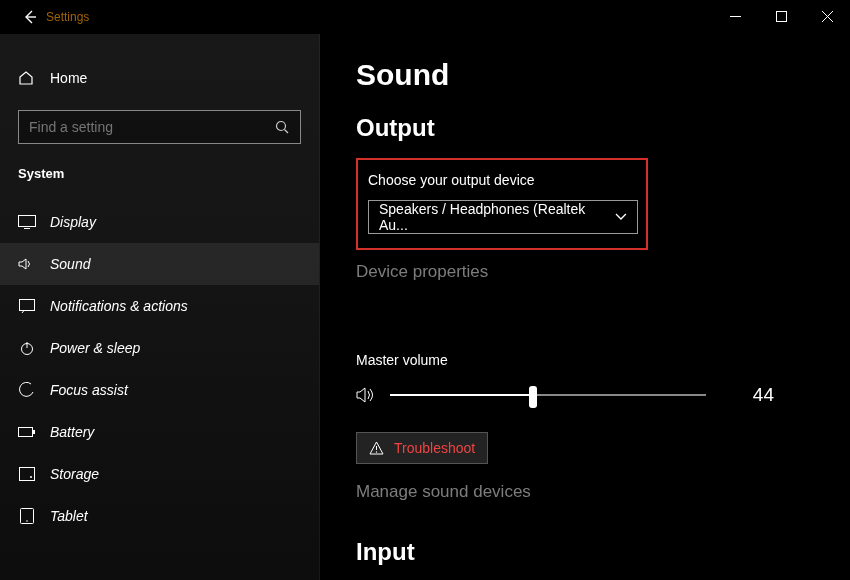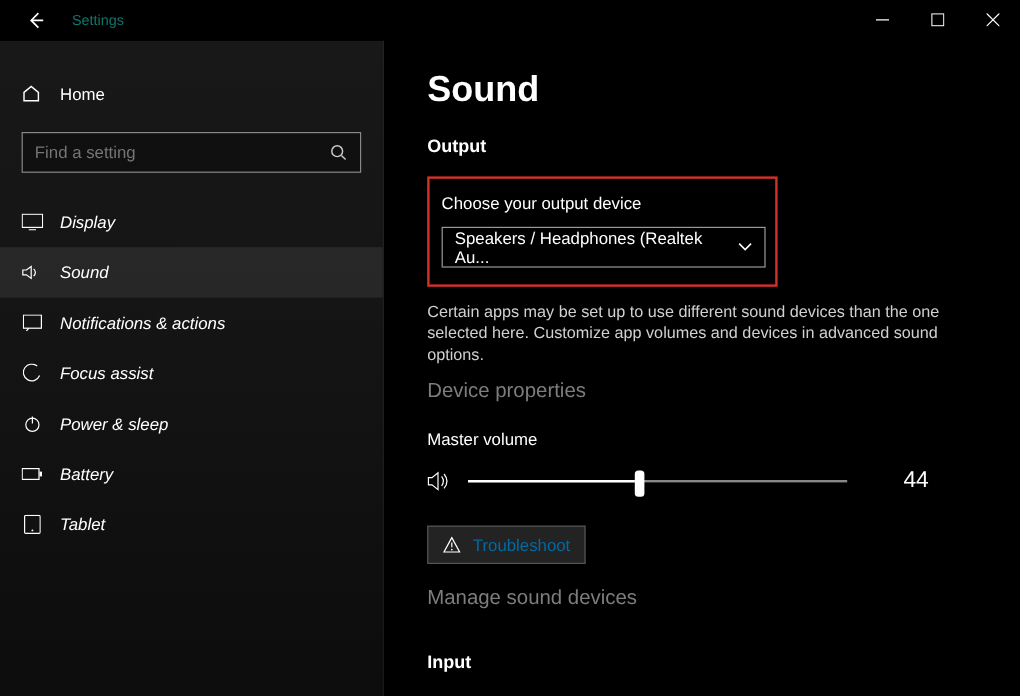--- a/index.html
+++ b/index.html
@@ -1,49 +1,49 @@
 <!DOCTYPE html>
 <html><head>
   <meta charset="utf-8">
   <style>
     * { margin: 0; padding: 0; box-sizing: border-box; font-family: "Segoe UI", sans-serif; }
     body { width: 850px; height: 580px; background: #000; color: #fff; overflow: hidden; display: flex; flex-direction: column; }
     .titlebar { height: 34px; display: flex; align-items: center; padding-left: 18px; position: relative; }
     .back-btn { width: 24px; height: 24px; display: flex; align-items: center; justify-content: center; cursor: pointer; }
-    .titlebar-title { font-size: 12px; margin-left: 18px; color: #0f766e; }
+    .titlebar-title { font-size: 12px; margin-left: 4px; color: #a16207; }
     .win-btns { position: absolute; right: 0; top: 0; display: flex; }
     .win-btn { width: 46px; height: 32px; display: flex; align-items: center; justify-content: center; cursor: pointer; }
     .body { flex: 1; display: flex; min-height: 0; }
     .sidebar { width: 320px; background: linear-gradient(180deg, rgba(40,40,40,0.6), rgba(60,60,60,0.35) 40%, rgba(25,25,25,0.5)); padding-top: 26px; border-right: 1px solid rgba(255,255,255,0.05); }
     .home-row { display: flex; align-items: center; padding: 0 18px; height: 36px; cursor: pointer; }
     .home-row .lbl { margin-left: 16px; font-size: 14px; }
     .search-wrap { padding: 0 18px; margin-top: 14px; }
     .search { display: flex; align-items: center; border: 1px solid #888; height: 34px; padding: 0 10px; background: rgba(0,0,0,0.3); justify-content: space-between; }
     .search input { flex: 1; background: transparent; border: none; outline: none; color: #fff; font-size: 14px; }
     .cat-header { padding: 0 18px; margin-top: 22px; font-size: 13px; font-weight: 600; }
     .nav-list { margin-top: 20px; font-style: italic; }
     .nav-item { display: flex; align-items: center; height: 42px; padding: 0 18px; cursor: pointer; font-size: 14px; }
     .nav-item .ico { width: 18px; height: 18px; display: flex; align-items: center; justify-content: center; margin-right: 14px; }
     .nav-item.selected { background: rgba(255,255,255,0.08); }
     .main { flex: 1; padding: 24px 36px 0 36px; overflow: hidden; position: relative; }
     .main h1 { font-size: 30px; font-weight: 600; margin-bottom: 22px; }
-    .section-h { font-size: 15px; font-weight: 600; margin-bottom: 16px; }
+    .section-h { font-size: 24px; font-weight: 600; margin-bottom: 16px; }
     .highlight { border: 2px solid #d4302c; padding: 12px 10px 14px 10px; width: 292px; margin-bottom: 12px; }
     .field-label { font-size: 14px; margin-bottom: 12px; }
     .select { display: flex; align-items: center; justify-content: space-between; border: 1px solid #999; height: 34px; padding: 0 10px; width: 270px; cursor: pointer; font-size: 14px; background: rgba(0,0,0,0.2); }
     .help-text { font-size: 13.5px; color: #d0d0d0; max-width: 440px; line-height: 1.35; margin-bottom: 10px; }
     .link-dim { font-size: 17px; color: #7d7d7d; margin-bottom: 22px; display: inline-block; cursor: pointer; }
-    .master-label { font-size: 14px; margin-bottom: 16px; }
+    .master-label { font-size: 14px; margin-bottom: 16px; margin-top: 48px; }
     .vol-row { display: flex; align-items: center; }
     .vol-icon { margin-right: 14px; }
     .slider { position: relative; width: 316px; height: 2px; background: #888; }
     .slider-fill { position: absolute; left: 0; top: 0; height: 2px; background: #fff; width: 44%; }
     .slider-thumb { position: absolute; top: -8px; width: 8px; height: 22px; background: #fff; border-radius: 3px; left: 44%; cursor: pointer; }
     .vol-val { margin-left: auto; font-size: 19px; padding-right: 40px; }
-    .troubleshoot-btn { display: inline-flex; align-items: center; margin-top: 26px; border: 1px solid #555; background: rgba(100,100,100,0.35); height: 32px; padding: 0 12px; font-size: 14px; color: #0369a1; cursor: pointer; }
+    .troubleshoot-btn { display: inline-flex; align-items: center; margin-top: 26px; border: 1px solid #555; background: rgba(100,100,100,0.35); height: 32px; padding: 0 12px; font-size: 14px; color: #ef4444; cursor: pointer; }
     .troubleshoot-btn .wico { margin-right: 10px; }
     .input-section .section-h { margin-top: 10px; }
     svg { display: block; }
   </style>
 </head>
 <body>
 
 <div class="titlebar">
   <div class="back-btn">
     <svg width="16" height="16" viewBox="0 0 16 16">
@@ -81,20 +81,21 @@
     </div>
     <div class="search-wrap">
       <div class="search">
         <input placeholder="Find a setting" style="">
         <svg width="15" height="15" viewBox="0 0 15 15">
             <circle cx="6" cy="6" r="4.5" stroke="#ccc" fill="none" stroke-width="1.2"></circle>
             <path d="M9.5 9.5 L13 13" stroke="#ccc" stroke-width="1.2"></path>
           </svg>
       </div>
     </div>
+    <div class="cat-header">System</div>
     <div class="nav-list">
       <div class="nav-item">
         <span class="ico">
             <svg width="18" height="14" viewBox="0 0 18 14">
               <rect x="0.5" y="0.5" width="17" height="11" stroke="#fff" fill="none"></rect>
               <path d="M6 13.5 H12" stroke="#fff"></path>
             </svg>
           </span>
         <span>Display</span>
       </div>
@@ -112,42 +113,51 @@
             <svg width="16" height="14" viewBox="0 0 16 14">
               <rect x="0.5" y="0.5" width="15" height="11" stroke="#fff" fill="none"></rect>
               <path d="M3 14 L5 11.5" stroke="#fff"></path>
             </svg>
           </span>
         <span>Notifications &amp; actions</span>
       </div>
       <div class="nav-item">
         <span class="ico">
             <svg width="16" height="16" viewBox="0 0 16 16">
-              <path d="M12 2 A7 7 0 1 0 14 10" stroke="#fff" fill="none"></path>
-            </svg>
-          </span>
-        <span>Focus assist</span>
-      </div>
-      <div class="nav-item">
-        <span class="ico">
-            <svg width="16" height="16" viewBox="0 0 16 16">
               <circle cx="8" cy="9" r="5.5" stroke="#fff" fill="none"></circle>
               <path d="M8 2 V8" stroke="#fff"></path>
             </svg>
           </span>
         <span>Power &amp; sleep</span>
+      </div>
+      <div class="nav-item">
+        <span class="ico">
+            <svg width="16" height="16" viewBox="0 0 16 16">
+              <path d="M12 2 A7 7 0 1 0 14 10" stroke="#fff" fill="none"></path>
+            </svg>
+          </span>
+        <span>Focus assist</span>
       </div>
       <div class="nav-item">
         <span class="ico">
             <svg width="18" height="12" viewBox="0 0 18 12">
               <rect x="0.5" y="1.5" width="14" height="9" stroke="#fff" fill="none"></rect>
               <rect x="15" y="4" width="2" height="4" fill="#fff"></rect>
             </svg>
           </span>
         <span>Battery</span>
+      </div>
+      <div class="nav-item">
+        <span class="ico">
+            <svg width="16" height="14" viewBox="0 0 16 14">
+              <rect x="0.5" y="0.5" width="15" height="13" stroke="#fff" fill="none"></rect>
+              <circle cx="12" cy="10" r="1" fill="#fff"></circle>
+            </svg>
+          </span>
+        <span>Storage</span>
       </div>
       <div class="nav-item">
         <span class="ico">
             <svg width="14" height="16" viewBox="0 0 14 16">
               <rect x="0.5" y="0.5" width="13" height="15" rx="1" stroke="#fff" fill="none"></rect>
               <circle cx="7" cy="13" r="0.8" fill="#fff"></circle>
             </svg>
           </span>
         <span>Tablet</span>
       </div>
@@ -162,21 +172,20 @@
     <div class="highlight">
       <div class="field-label">Choose your output device</div>
       <div class="select">
         <span>Speakers / Headphones (Realtek Au...</span>
         <svg width="12" height="8" viewBox="0 0 12 8">
             <path d="M1 1 L6 6 L11 1" stroke="#fff" fill="none" stroke-width="1.3"></path>
           </svg>
       </div>
     </div>
 
-    <div class="help-text">Certain apps may be set up to use different sound devices than the one selected here. Customize app volumes and devices in advanced sound options.</div>
     <span class="link-dim">Device properties</span>
 
     <div class="master-label">Master volume</div>
     <div class="vol-row">
       <span class="vol-icon">
         <svg width="20" height="18" viewBox="0 0 20 18">
             <path d="M1 6 H4 L9 2 V16 L4 12 H1 Z" stroke="#fff" fill="none"></path>
             <path d="M12 5 Q15 9 12 13" stroke="#fff" fill="none"></path>
             <path d="M14 3 Q19 9 14 15" stroke="#fff" fill="none"></path>
           </svg>

